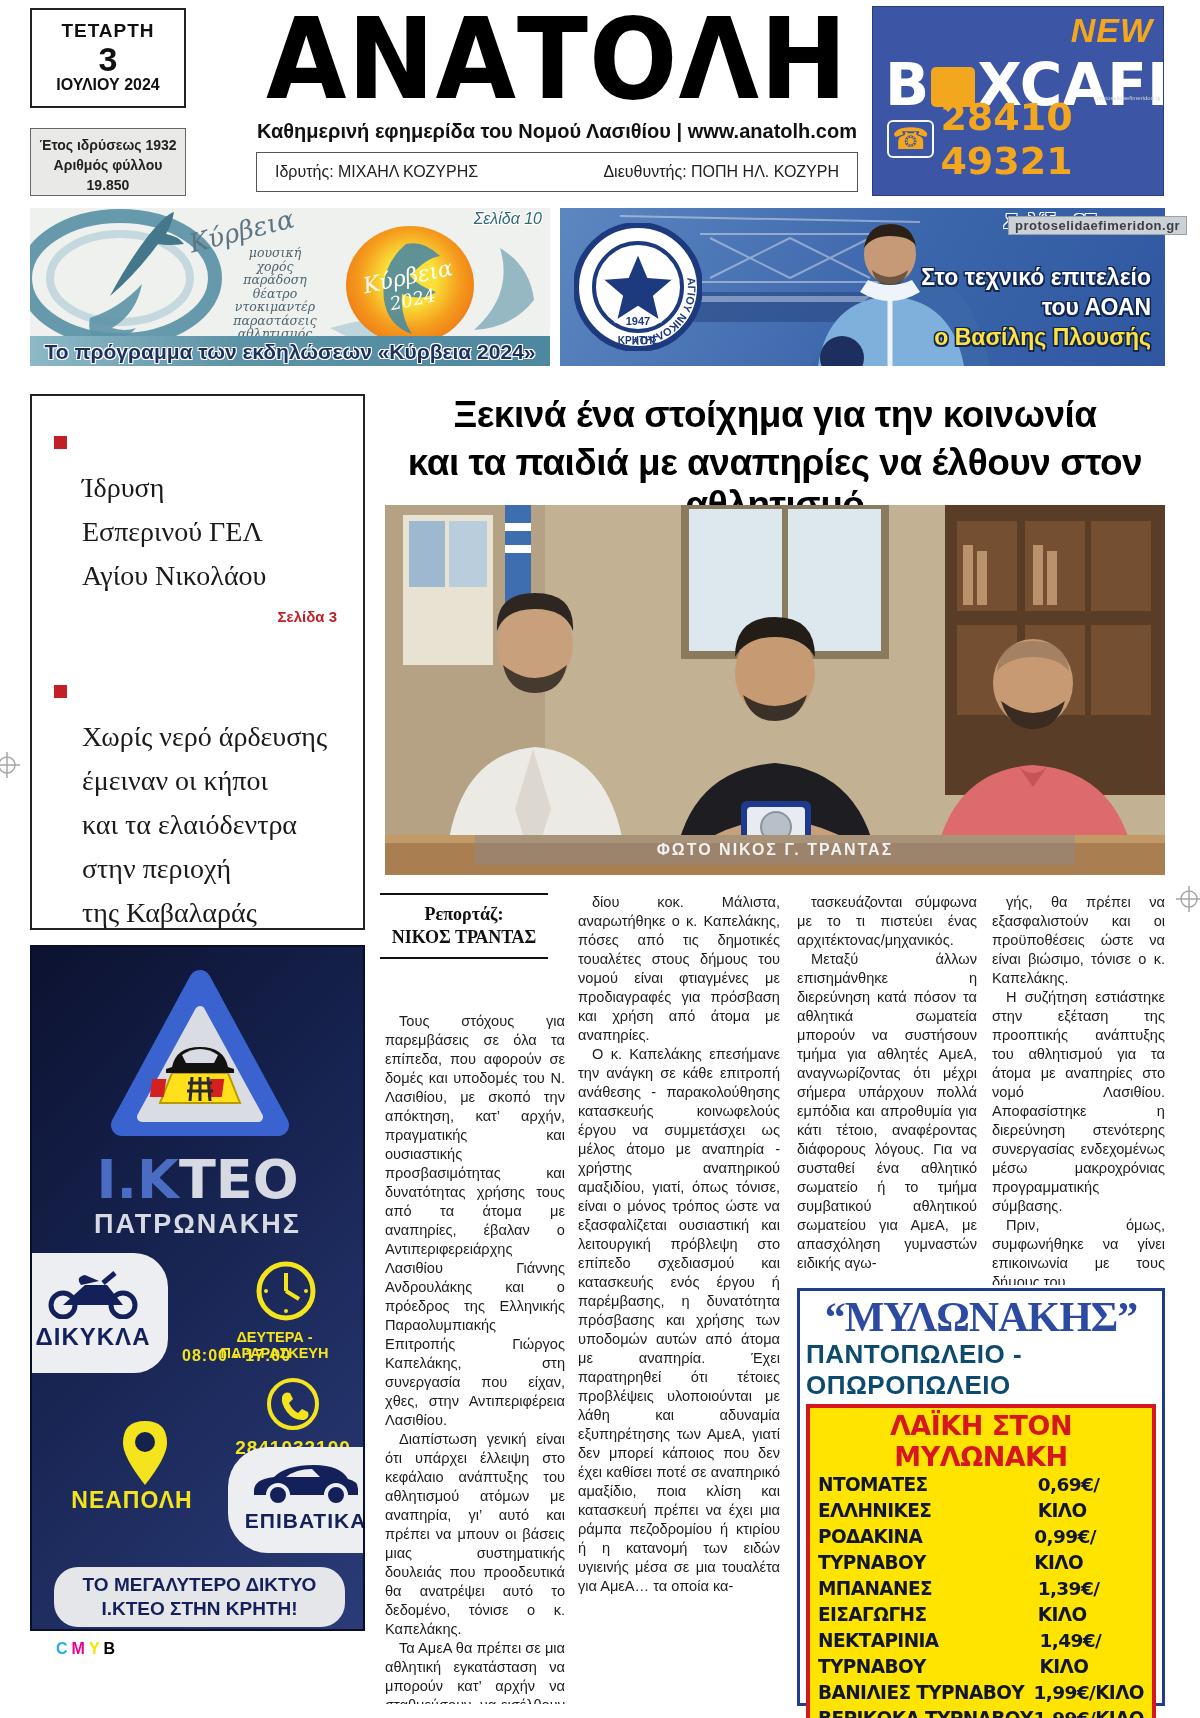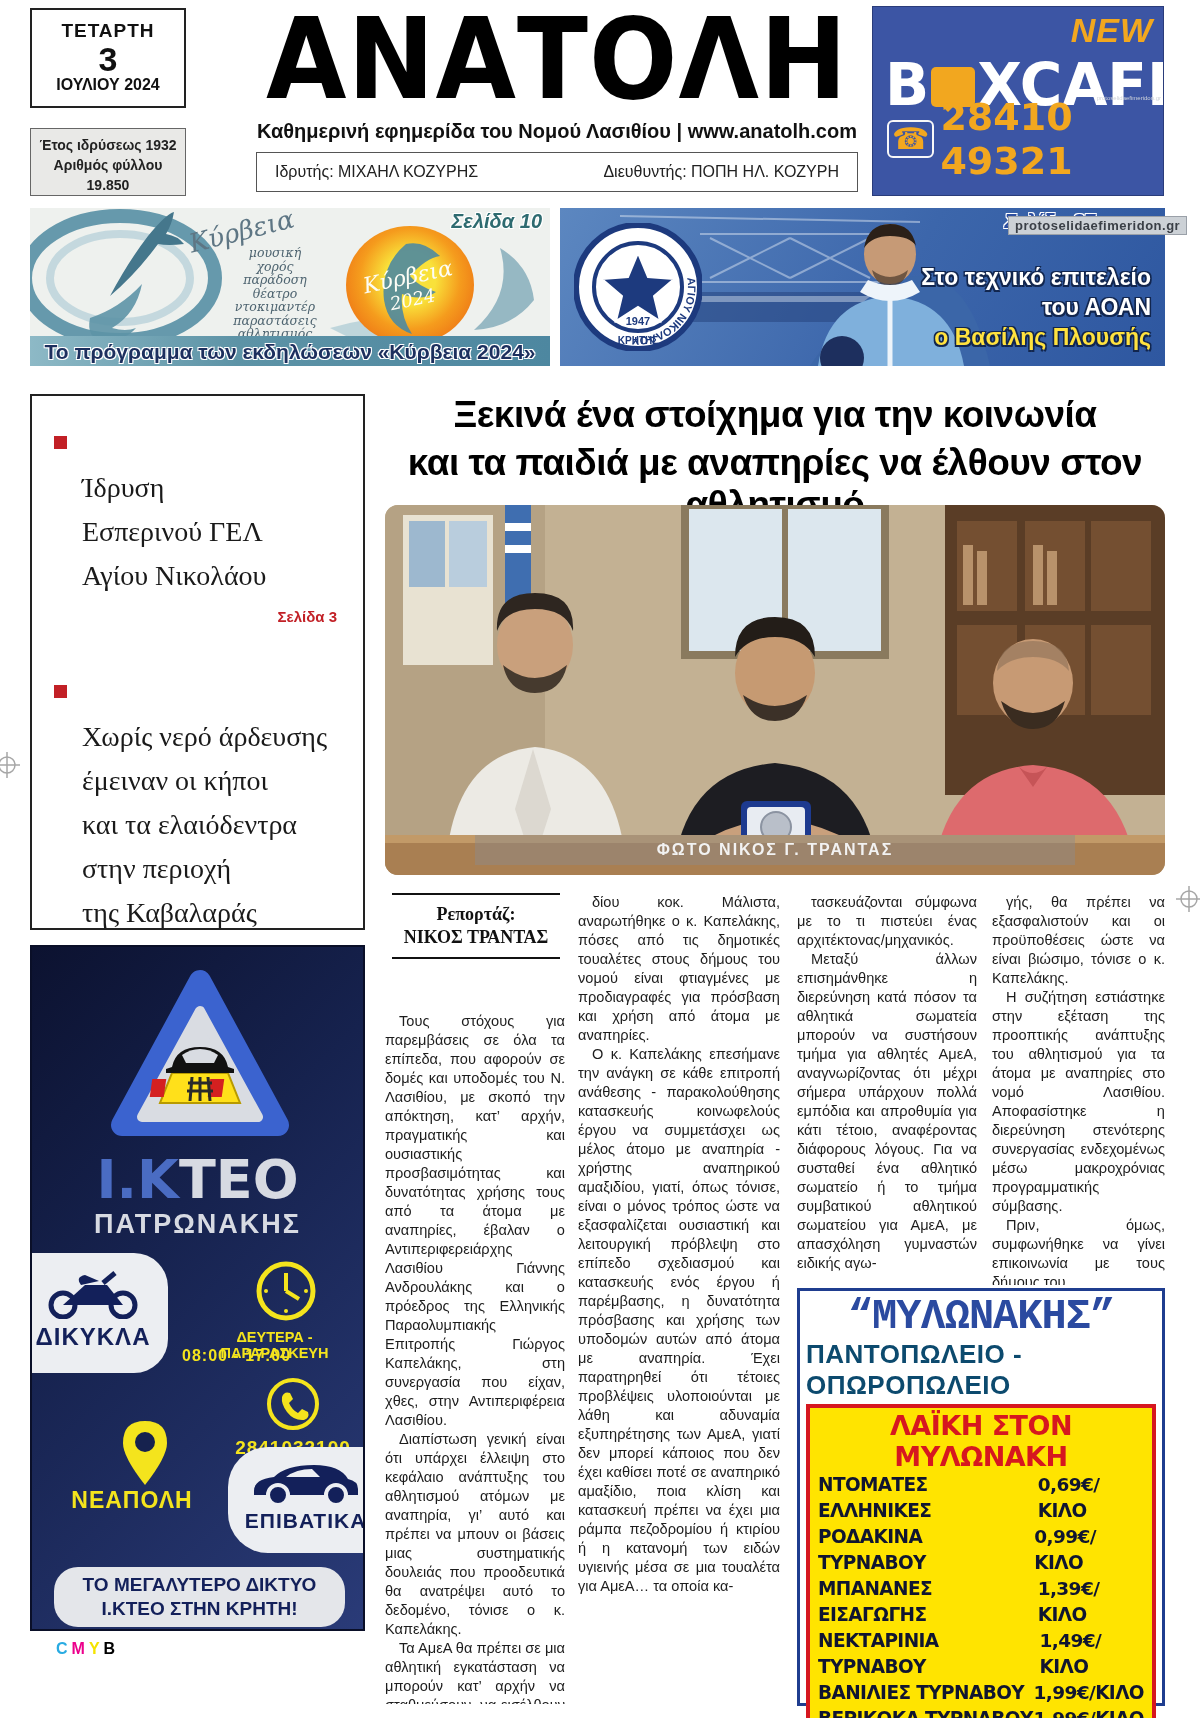--- a/index.html
+++ b/index.html
@@ -56,21 +56,21 @@
   .ky-script { position:absolute; left:158px; top:8px; transform:rotate(-14deg);
     font-family:"DejaVu Serif", serif; font-style:italic; font-size:26px; color:#5e7684; }
   .ky-items { position:absolute; left:180px; top:38px; width:130px; text-align:center; }
   .ky-items div { font-family:"DejaVu Serif", serif; font-style:italic; font-size:12.5px;
     line-height:13.5px; color:#4e6470; }
   .ky-sun { position:absolute; left:316px; top:18px; width:128px; height:118px; border-radius:50%;
     background:radial-gradient(circle at 50% 45%, #f9e13a 0 28%, #f59c1d 55%, #ef7d17 75%, #f7cf55 92%, #eef1ee 100%); }
   .ky-sun-label { position:absolute; left:0; top:38px; width:100%; text-align:center;
     font-family:"DejaVu Serif", serif; font-style:italic; color:#fdfdf5; transform:rotate(-12deg); }
   .ky-sun-label .l1 { font-size:22px; } .ky-sun-label .l2 { font-size:18px; }
-  .ky-page { position:absolute; right:8px; top:2px; font-weight:700; font-size:20px; font-style:italic;
+  .ky-page { position:absolute; right:8px; top:2px; font-weight:400; font-size:16px; font-style:italic;
     color:#2e6b70; text-shadow:-1px -1px 0 #fff,1px -1px 0 #fff,-1px 1px 0 #fff,1px 1px 0 #fff; }
 
   .aoan { left:560px; top:208px; width:605px; height:158px; overflow:hidden;
     background:linear-gradient(120deg,#5c87c0,#3c66ab 55%,#2e57a0); }
   .ao-text { position:absolute; right:14px; top:54px; text-align:right; font-weight:900; }
   .ao-l1,.ao-l2 { color:#fff; font-size:23px; line-height:30px;
     text-shadow:-1.5px -1.5px 0 #12264e,1.5px -1.5px 0 #12264e,-1.5px 1.5px 0 #12264e,1.5px 1.5px 0 #12264e; }
   .ao-l3 { color:#ffe23f; font-size:23px; line-height:30px;
     text-shadow:-1.5px -1.5px 0 #12264e,1.5px -1.5px 0 #12264e,-1.5px 1.5px 0 #12264e,1.5px 1.5px 0 #12264e; }
   .ao-page { position:absolute; right:70px; top:2px; font-weight:900; font-size:20px; font-style:italic;
@@ -116,41 +116,41 @@
     color:#f4e41d; font-weight:900; font-size:23px; letter-spacing:1px; }
   .blob-epiv { left:196px; top:500px; width:155px; height:106px; border-radius:40px 0 0 40px; padding-top:6px; }
   .blob-epiv .blob-label { font-size:21px; }
   .kteo-footer { position:absolute; left:22px; top:620px; width:291px; background:#e4e6ea;
     border-radius:24px; padding:6px 4px; text-align:center; color:#13205a; font-weight:900;
     font-size:19px; line-height:24px; white-space:pre-line; }
   .cmyb { left:56px; top:1640px; font-weight:bold; font-size:16px; letter-spacing:4px; }
   .cmyb .c{color:#29abe2}.cmyb .m{color:#ec008c}.cmyb .y{color:#f5e400}.cmyb .b{color:#000}
 
   
-  .photo { left:385px; top:505px; width:780px; height:370px; overflow:hidden;border-radius:13px; }
+  .photo { left:385px; top:505px; width:780px; height:370px; overflow:hidden; }
   .photo-caption { position:absolute; left:90px; bottom:10px; width:600px; height:30px;
     background:rgba(140,140,140,.45); color:#f2f2f2; font-weight:bold; font-size:16px;
     letter-spacing:2px; text-align:center; line-height:30px; }
 
   
-  .byline { left:392px; top:893px; width:168px; text-align:center;
+  .byline { left:380px; top:893px; width:168px; text-align:center;
     border-top:2px solid #111; border-bottom:2px solid #111; padding:8px 0; }
   .byline .bl1,.byline .bl2 { font-family:"Liberation Serif", serif; font-weight:bold; font-size:18px; line-height:23px; }
   .col { font-size:14.6px; line-height:19px; text-align:justify; color:#1d1d1d; overflow:hidden; }
   .col p { text-indent:14px; margin:0; }
   .col1 { left:385px; top:1012px; width:180px; height:692px; }
   .col2 { left:578px; top:893px; width:202px; height:812px; }
   .col3 { left:797px; top:893px; width:180px; height:392px; }
   .col4 { left:992px; top:893px; width:173px; height:392px; }
 
   
   .mylo { left:797px; top:1288px; width:368px; height:418px; background:#fff;
     border:3px solid #1f3d8f; padding:4px 6px; }
   .mylo-title { text-align:center; color:#2b4aa0; font-weight:900; font-size:42px; line-height:44px;
-    font-family:Liberation Mono, monospace; letter-spacing:-1px; }
+    font-family:Liberation Serif, serif; letter-spacing:-1px; }
   .mylo-sub { text-align:left; color:#0c4a6e; font-weight:900; font-size:26px; letter-spacing:.5px; }
   .mylo-offer { margin-top:3px; background:#ffe400; border:4px solid #d6171f; padding:2px 8px 6px 8px; }
   .mylo-offer-title { text-align:center; color:#d6171f; font-weight:900; font-size:27px;
     font-family:"DejaVu Sans",sans-serif; letter-spacing:-0.5px; }
   .mylo-row { display:flex; justify-content:space-between; color:#101530; font-weight:900;
     font-size:18.5px; line-height:26px; font-family:"DejaVu Sans",sans-serif; letter-spacing:-0.6px; }
   .mylo-slogan { margin-top:4px; text-align:center; color:#d6171f; font-weight:900; font-size:19px; }
 
   .crosshair { opacity:.65; }
 </style>

